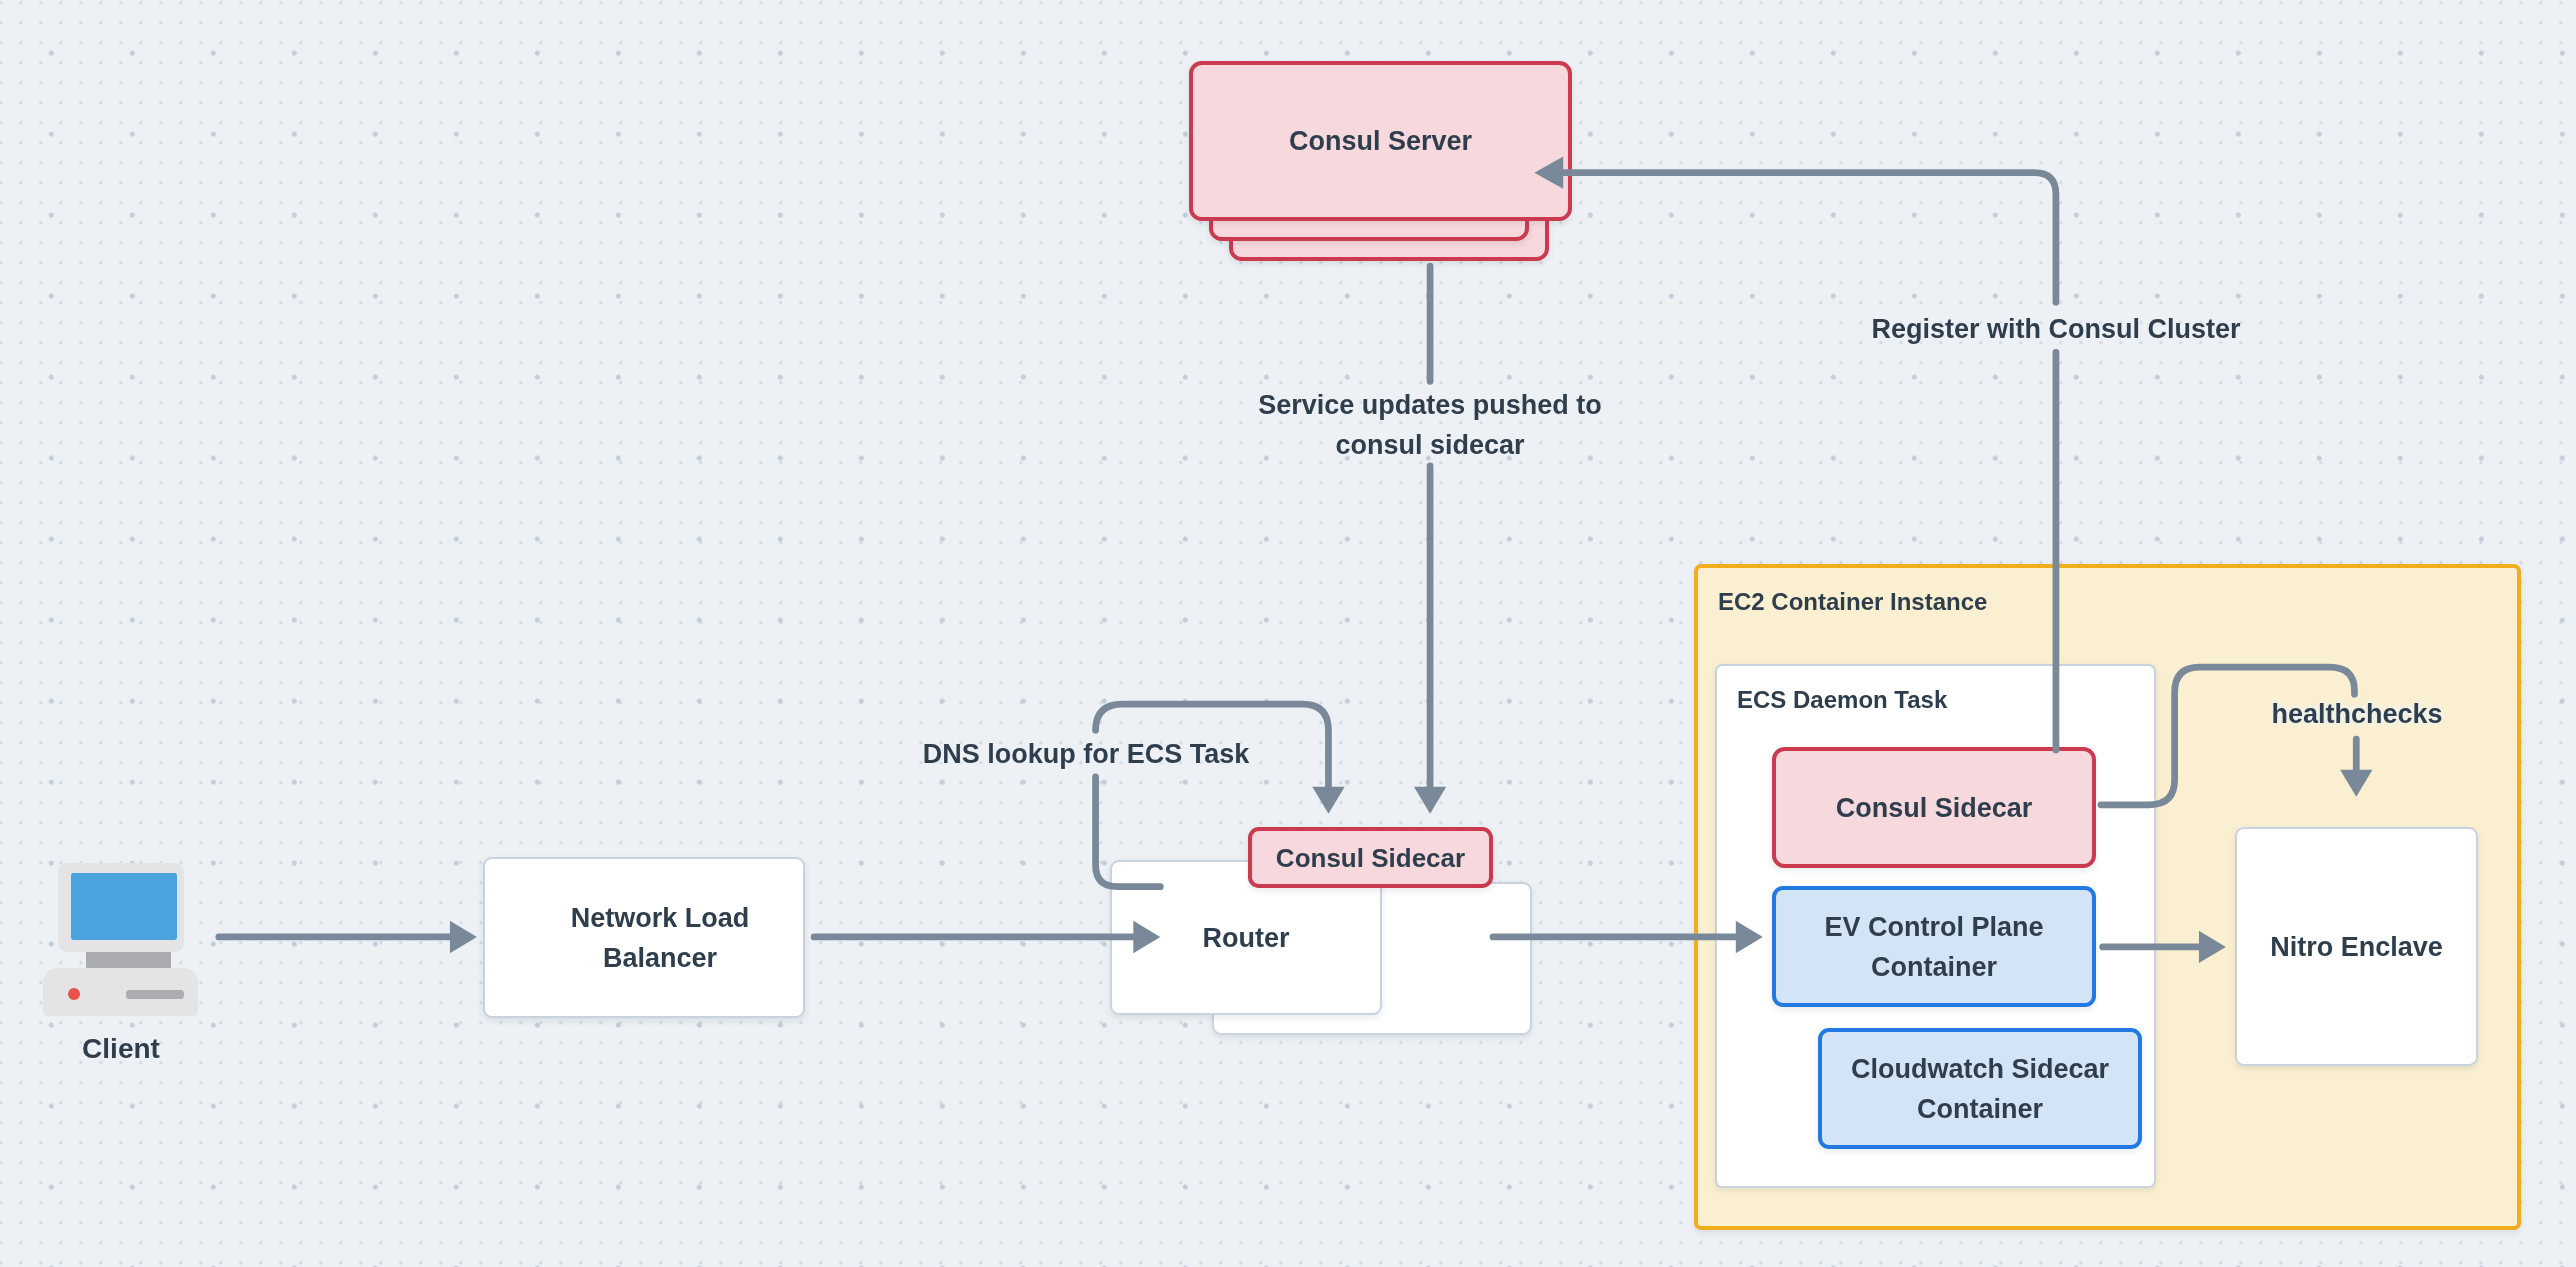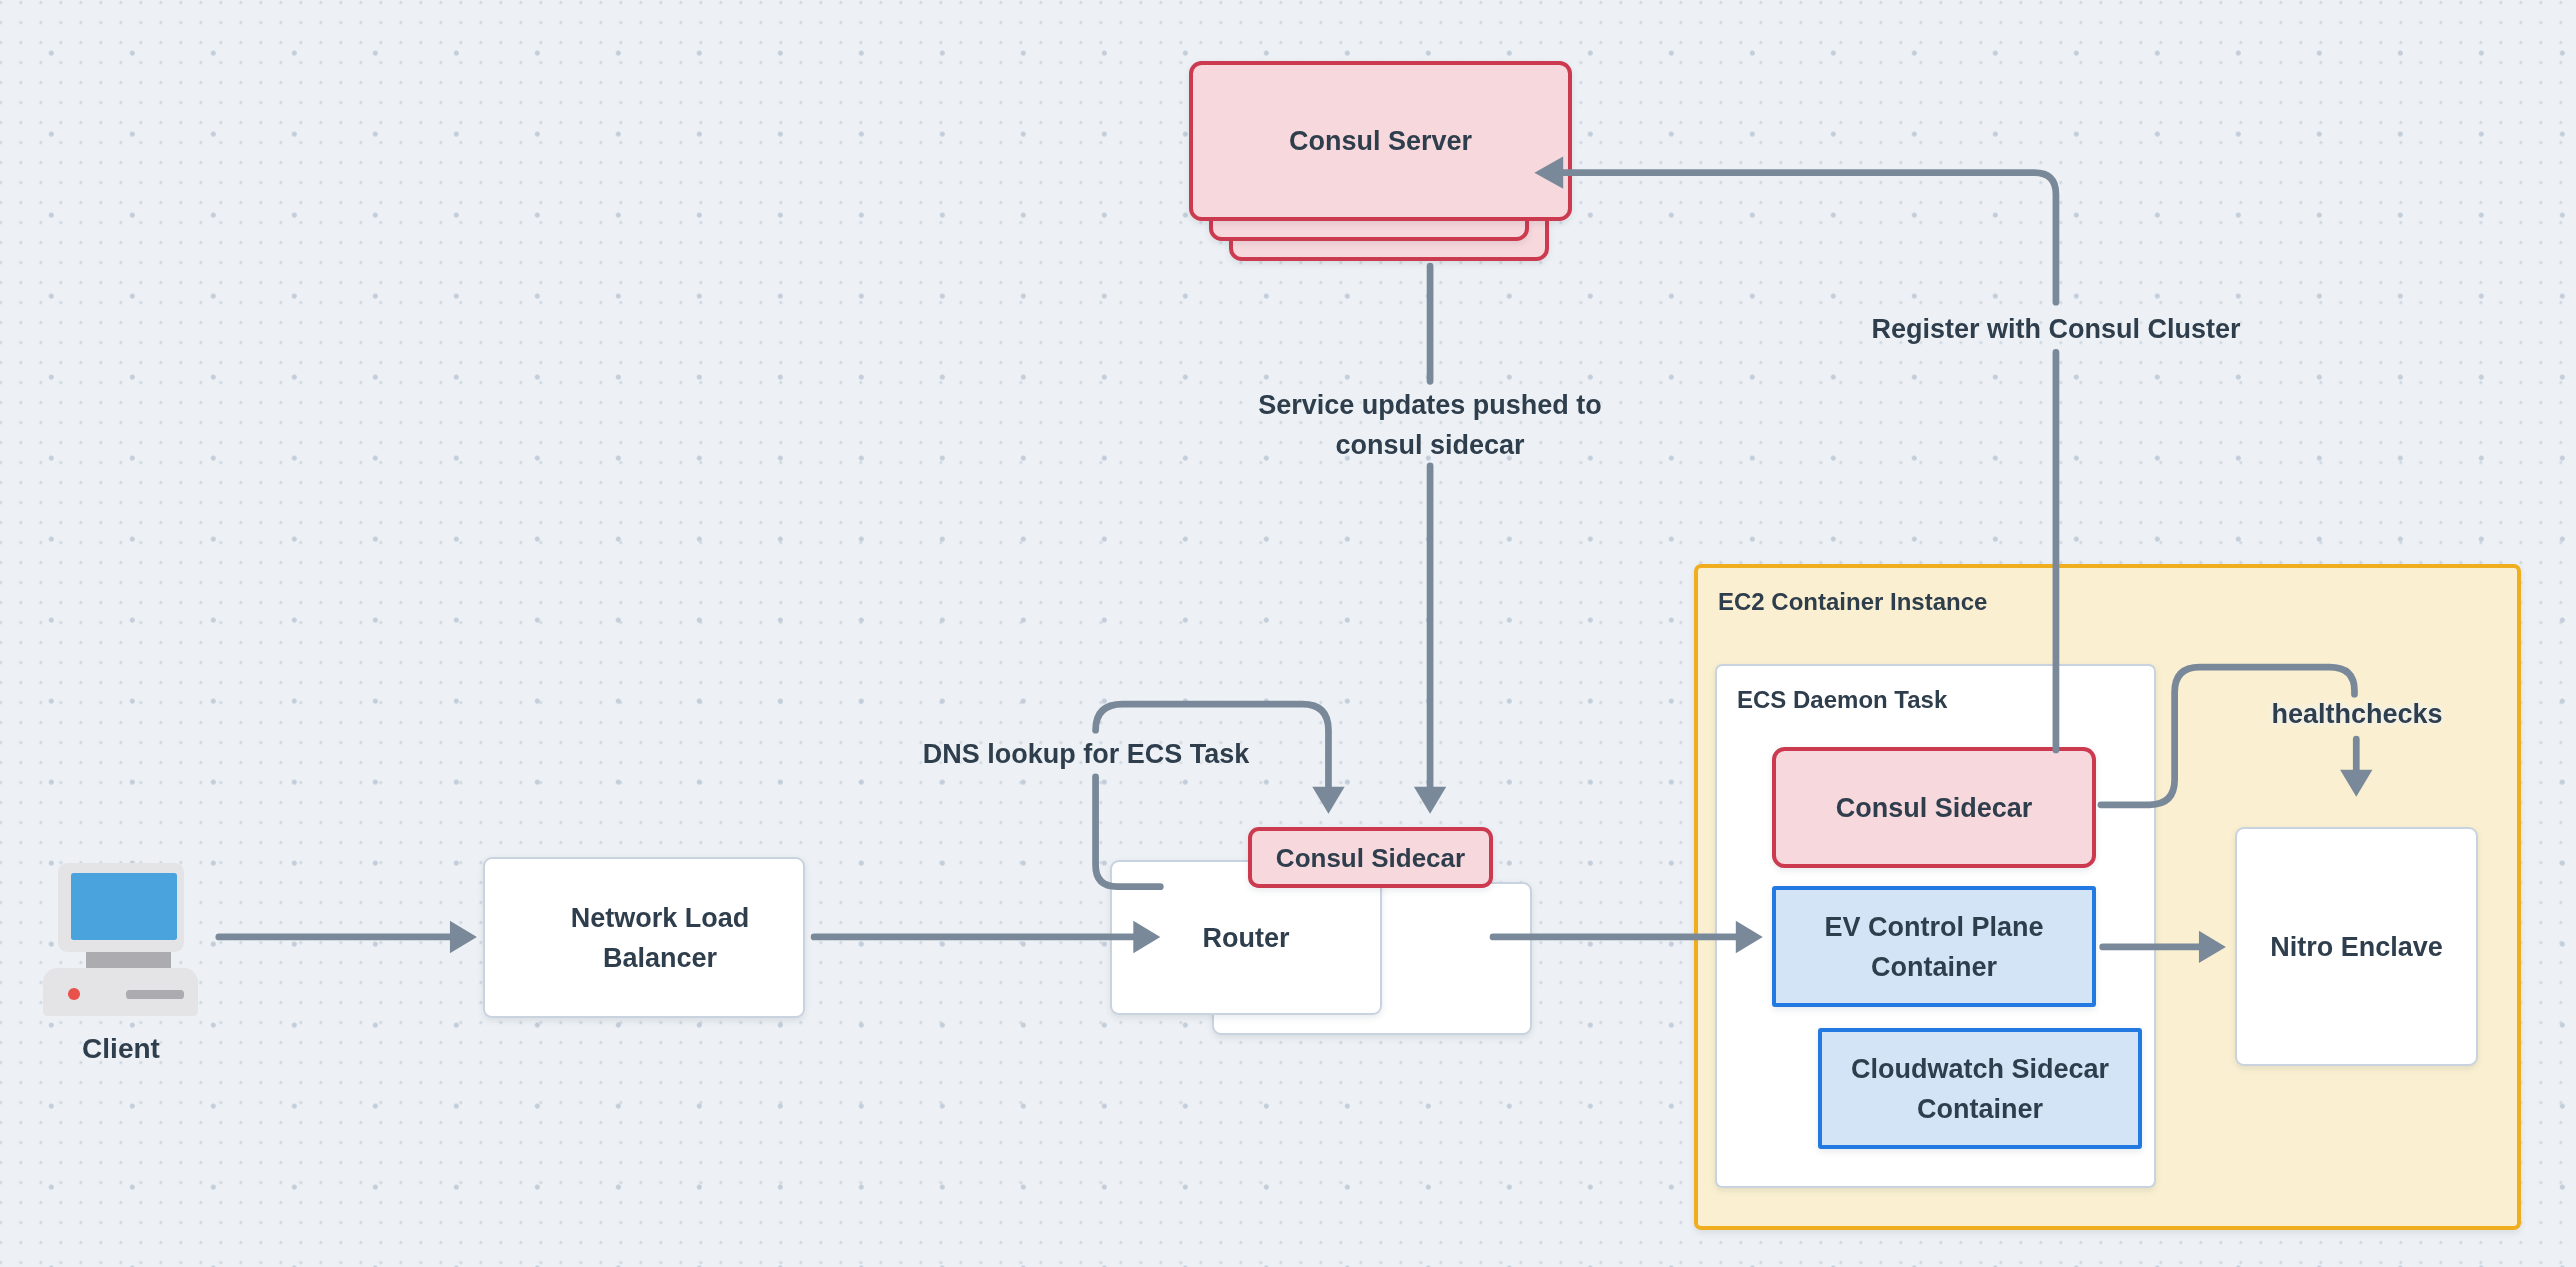--- a/index.html
+++ b/index.html
@@ -57,21 +57,21 @@
     border-radius: 9px;
   }
   .red {
     background: var(--red_fill, #F7D8DC);
     border: 4.5px solid var(--red_border, #CC3A50);
     border-radius: 12.6px;
   }
   .blue {
     background: var(--blue_fill, #D3E4F6);
     border: 4.5px solid var(--blue_border, #2379E2);
-    border-radius: 3px;
+    border-radius: 11px;
   }
   .yellow {
     background: var(--yellow_fill, #FAF0D1);
     border: 4.5px solid var(--yellow_border, #F0AE1E);
     border-radius: 7.2px;
   }
   .container-box {
     justify-content: flex-start;
     align-items: flex-start;
   }

